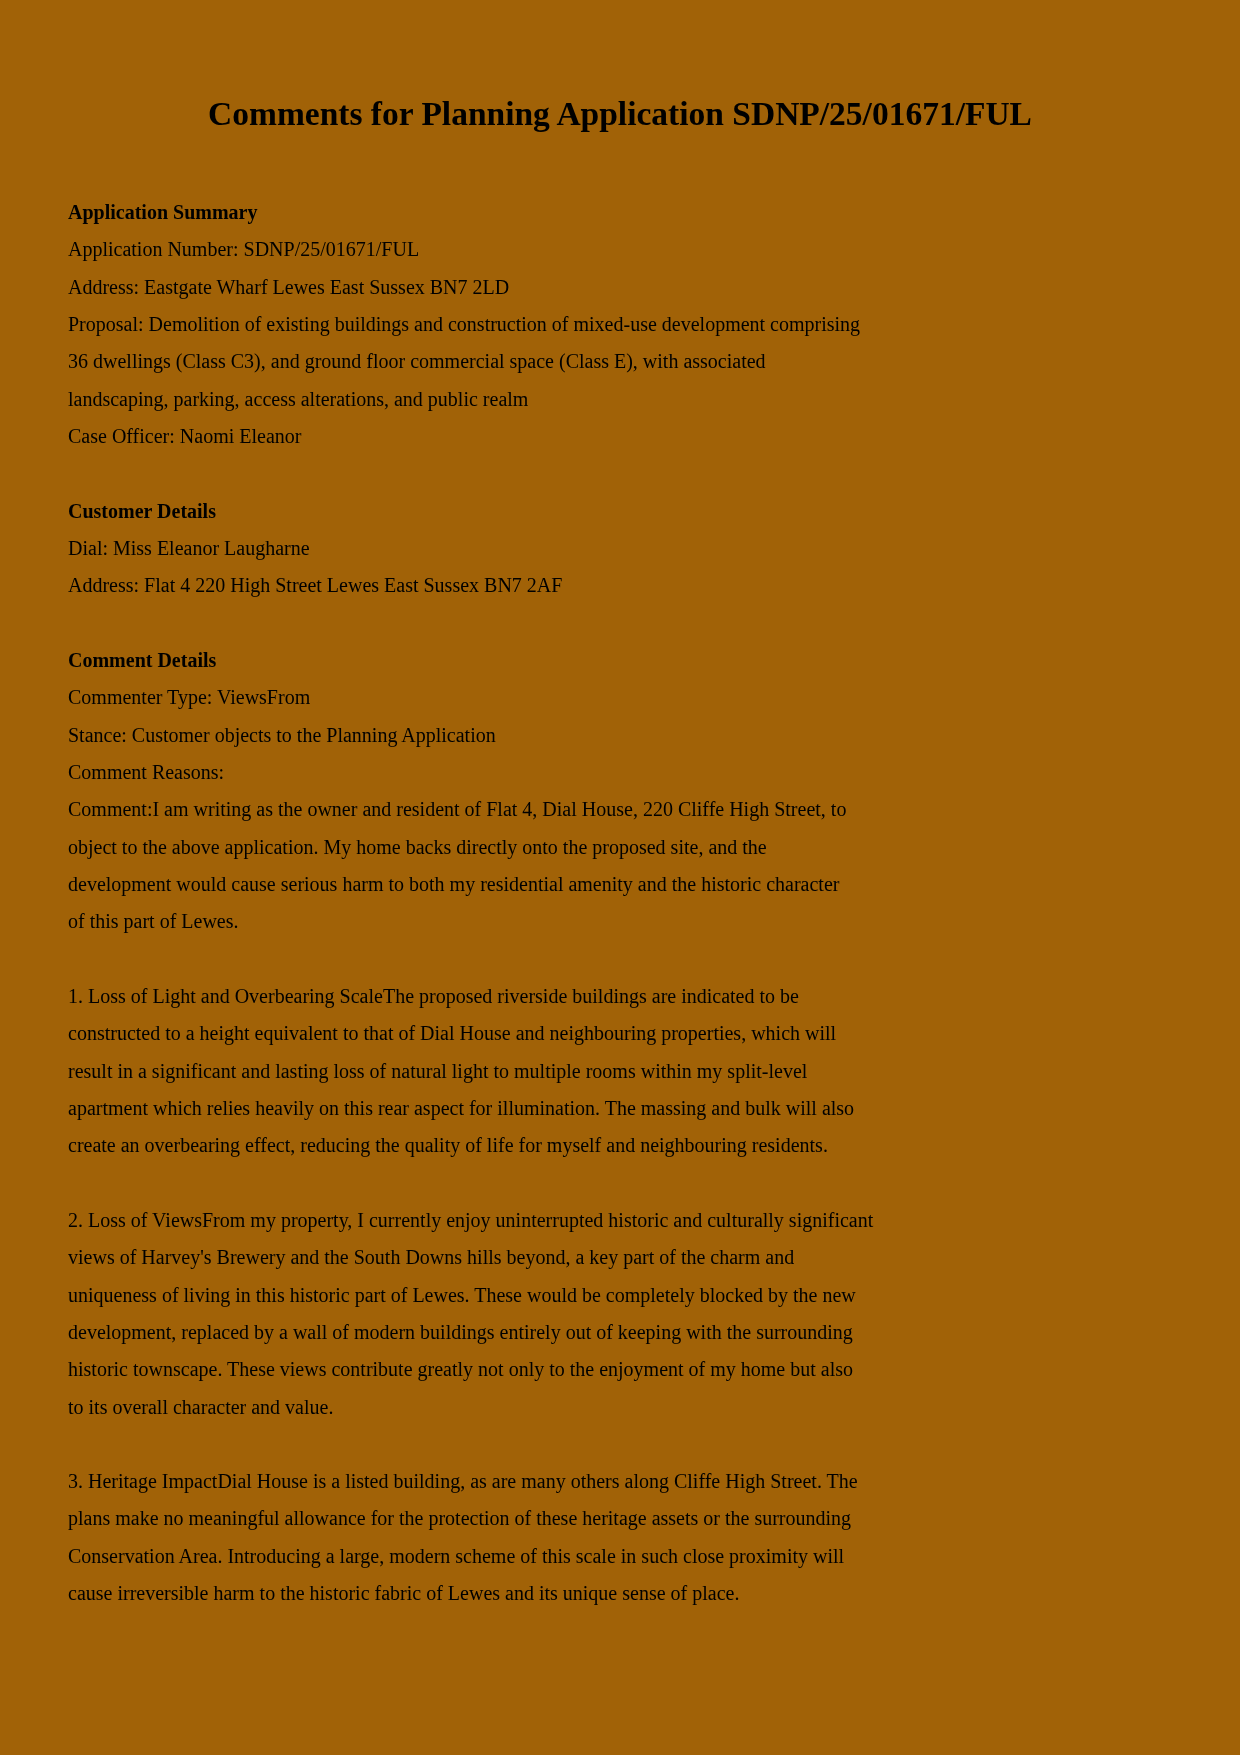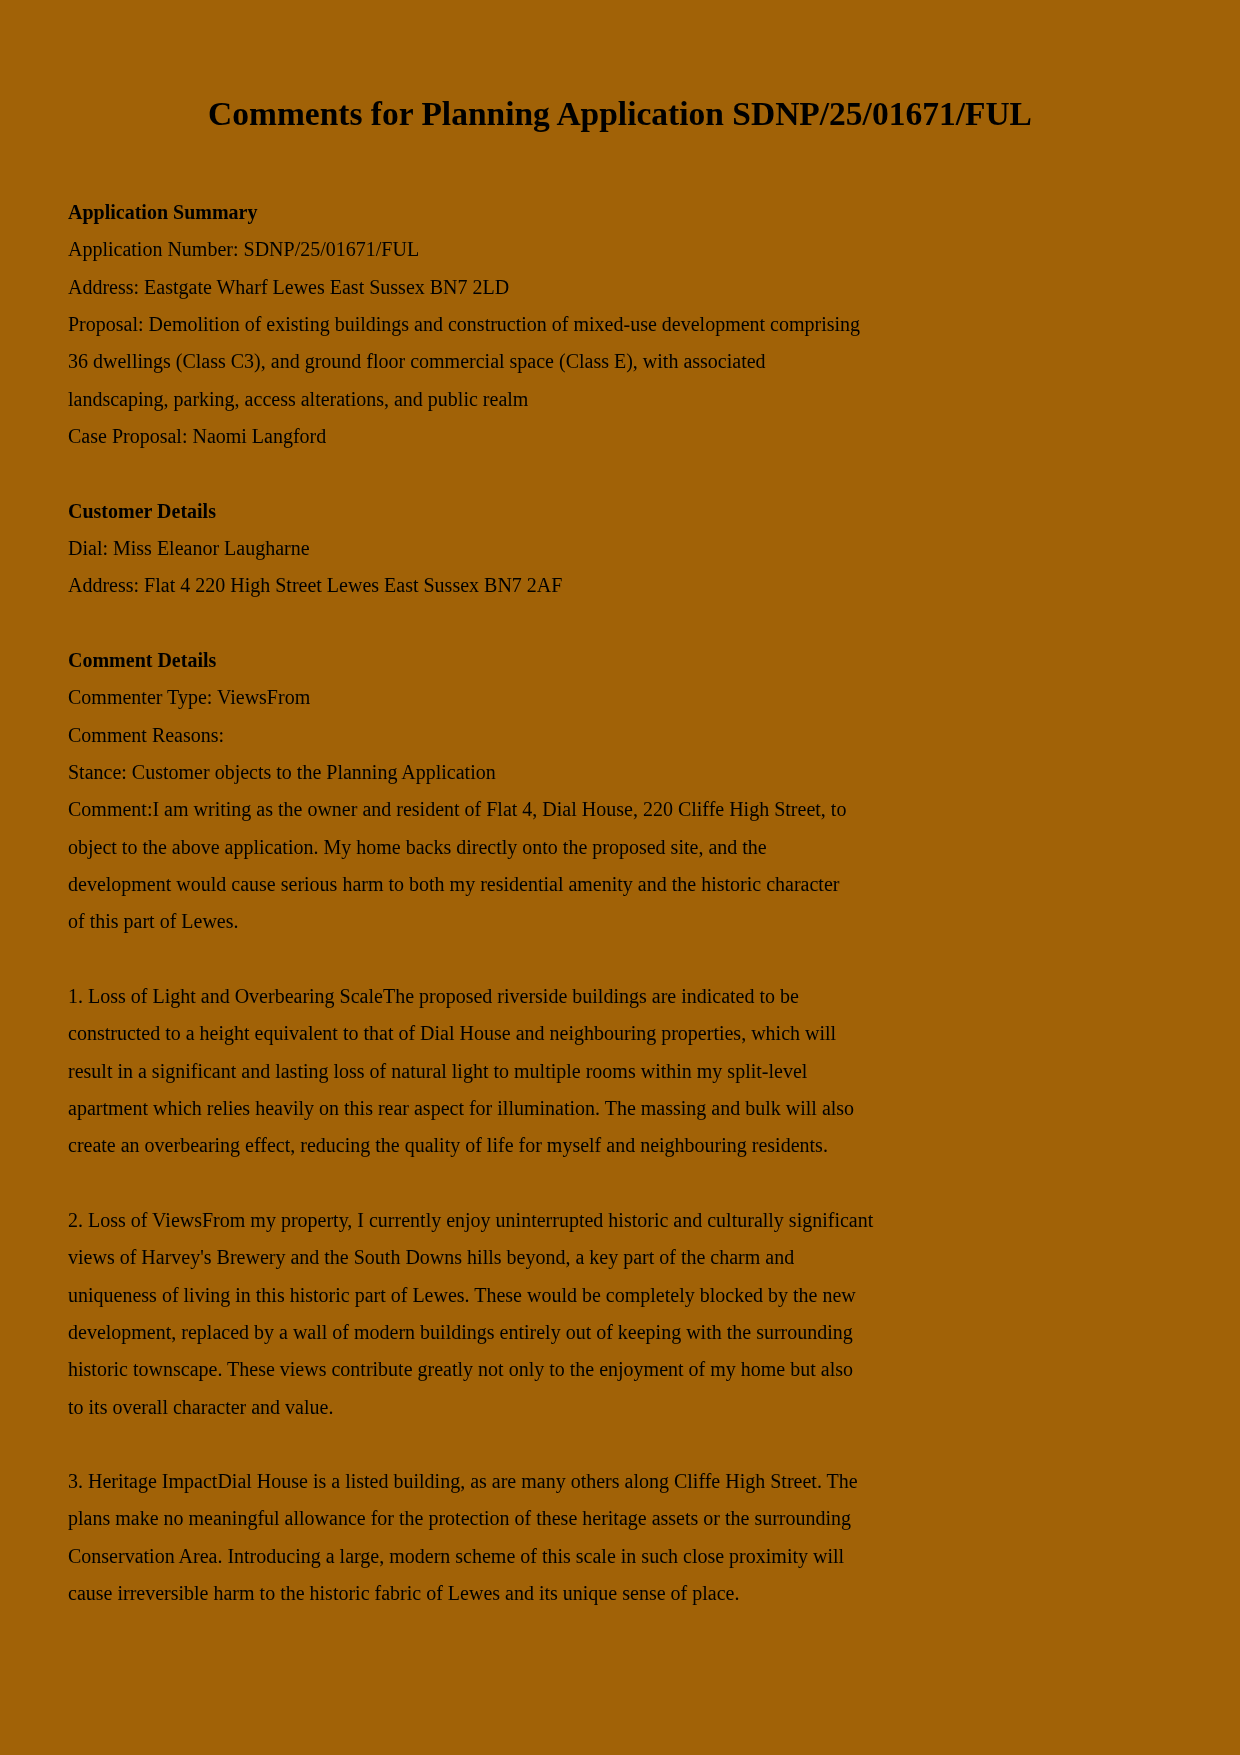--- a/index.html
+++ b/index.html
@@ -40,34 +40,34 @@
 
   <div class="doc">
 
     <section>
       <div class="heading">Application Summary</div>
       <div>Application Number: SDNP/25/01671/FUL</div>
       <div>Address: Eastgate Wharf Lewes East Sussex BN7 2LD</div>
       <div class="para">Proposal: Demolition of existing buildings and construction of mixed-use development comprising
 36 dwellings (Class C3), and ground floor commercial space (Class E), with associated
 landscaping, parking, access alterations, and public realm</div>
-      <div>Case Proposal: Naomi Langford</div>
+      <div>Case Officer: Naomi Eleanor</div>
     </section>
 
     <section>
       <div class="heading">Customer Details</div>
       <div>Dial: Miss Eleanor Laugharne</div>
       <div>Address: Flat 4 220 High Street Lewes East Sussex BN7 2AF</div>
     </section>
 
     <section>
       <div class="heading">Comment Details</div>
       <div>Commenter Type: ViewsFrom</div>
+      <div>Stance: Customer objects to the Planning Application</div>
       <div>Comment Reasons:</div>
-      <div>Stance: Customer objects to the Planning Application</div>
       <div class="para">Comment:I am writing as the owner and resident of Flat 4, Dial House, 220 Cliffe High Street, to
 object to the above application. My home backs directly onto the proposed site, and the
 development would cause serious harm to both my residential amenity and the historic character
 of this part of Lewes.</div>
     </section>
 
     <section>
       <div class="para">1. Loss of Light and Overbearing ScaleThe proposed riverside buildings are indicated to be
 constructed to a height equivalent to that of Dial House and neighbouring properties, which will
 result in a significant and lasting loss of natural light to multiple rooms within my split-level

